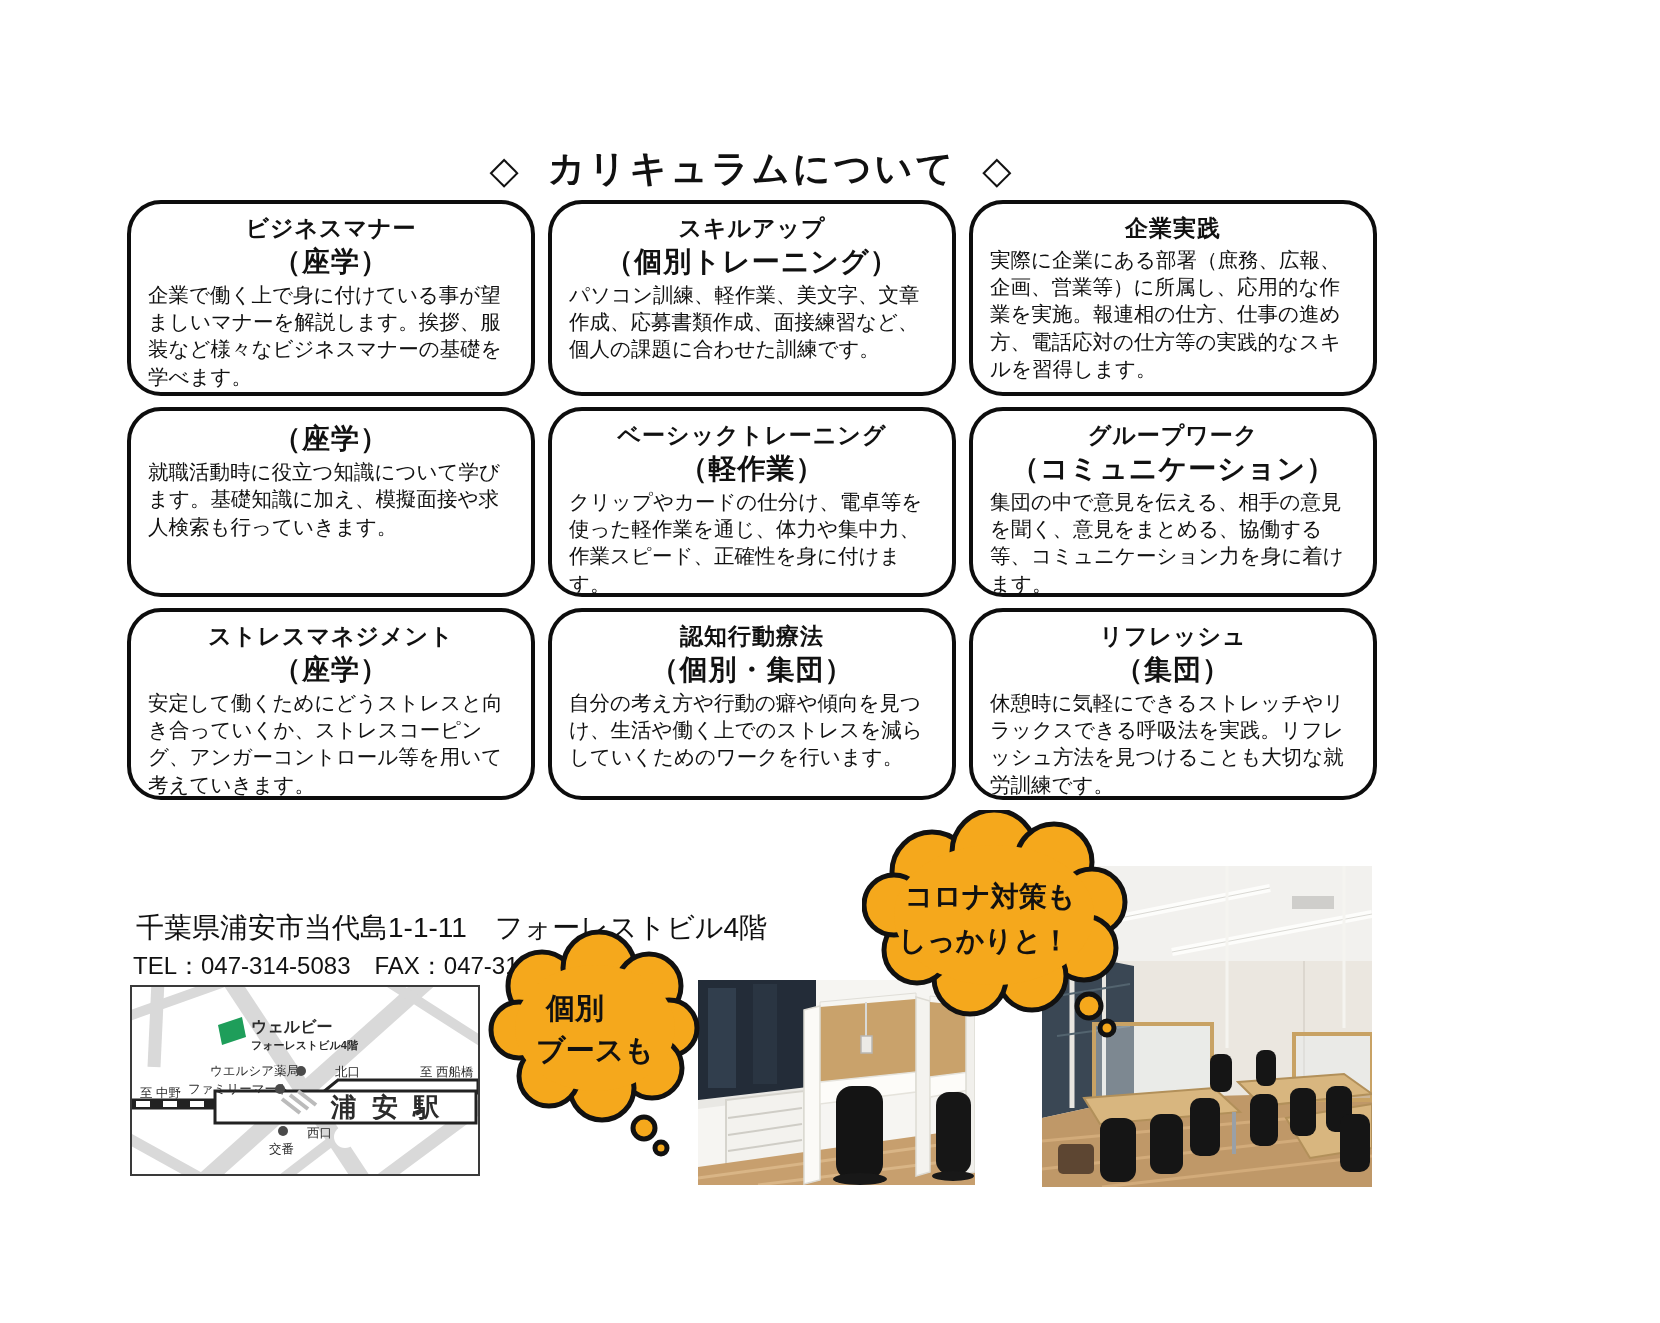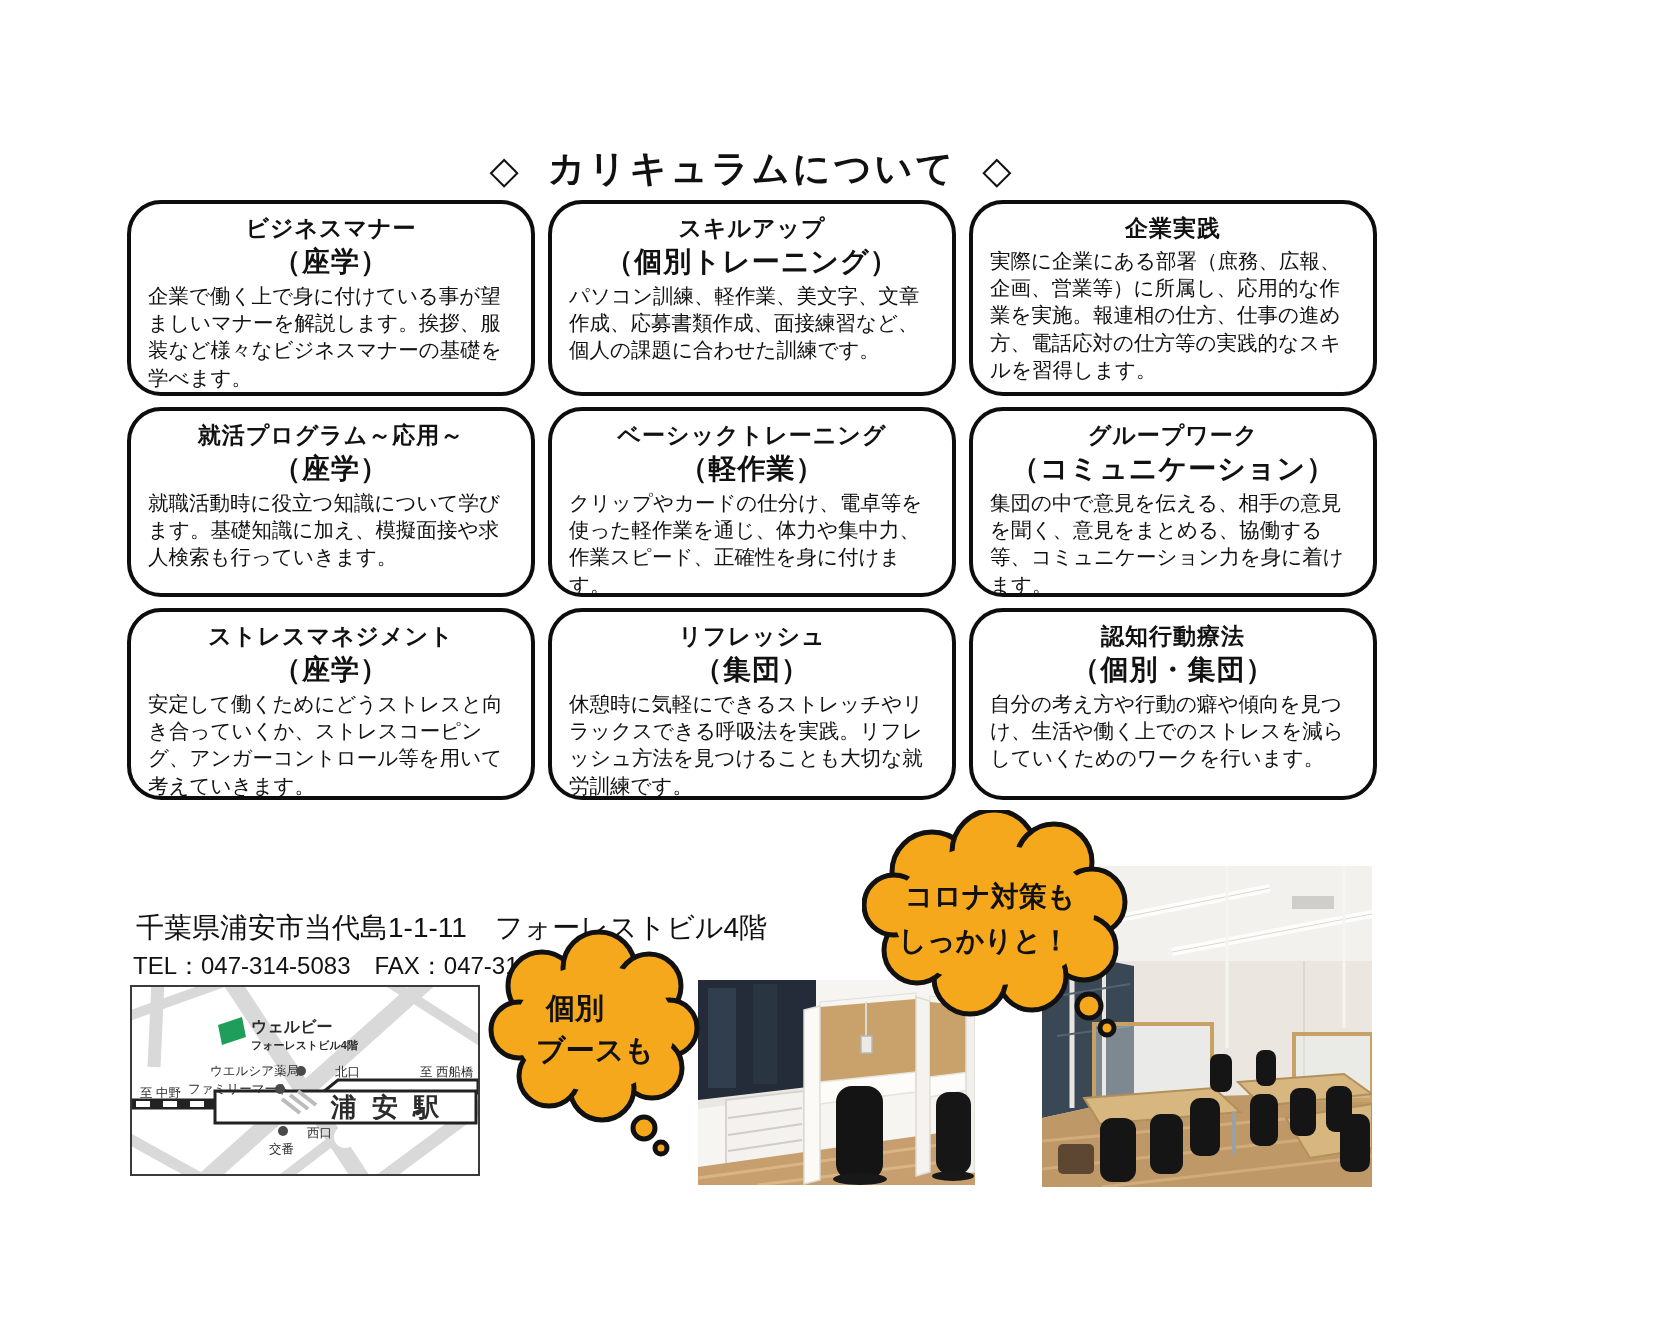--- a/index.html
+++ b/index.html
@@ -13,21 +13,21 @@
 
   
   .grid{position:absolute;left:127px;top:170px;width:1250px;display:grid;
         grid-template-columns:repeat(3,1fr);grid-template-rows:196px 190px 192px;
         column-gap:13px;row-gap:11px;}
   .cbox{border:4px solid #0d0d0d;border-radius:34px;background:#fff;box-sizing:border-box;
         padding:10px 17px 8px 17px;overflow:hidden;}
   .cbox .btitle{font-weight:900;font-size:23px;text-align:center;line-height:1.3;letter-spacing:1px;}
   .cbox .bsub{font-weight:900;font-size:28px;text-align:center;line-height:1.25;letter-spacing:1px;}
   .cbox .bsub:empty{display:none;}
-  .cbox .bbody{font-size:20.5px;line-height:1.33;margin-top:3px;text-align:left;}
+  .cbox .bbody{font-size:20.5px;line-height:1.33;margin-top:3px;text-align:left;font-family:Liberation Serif, serif;}
 
   
   .center-name{position:absolute;left:133px;top:794px;font-size:30px;font-weight:900;
                letter-spacing:1px;white-space:nowrap;}
   .center-address{position:absolute;left:136px;top:879px;font-size:28px;white-space:nowrap;}
   .center-tel{position:absolute;left:133px;top:920px;font-size:24px;white-space:nowrap;}
 
   
   .map{position:absolute;left:130px;top:955px;width:346px;height:187px;
        border:2px solid #3a3a3a;background:#fff;box-sizing:content-box;}
@@ -62,48 +62,47 @@
       <div class="btitle">スキルアップ</div>
       <div class="bsub">（個別トレーニング）</div>
       <div class="bbody">パソコン訓練、軽作業、美文字、文章作成、応募書類作成、面接練習など、個人の課題に合わせた訓練です。</div>
     </div>
     <div class="cbox">
       <div class="btitle">企業実践</div>
 
       <div class="bbody">実際に企業にある部署（庶務、広報、企画、営業等）に所属し、応用的な作業を実施。報連相の仕方、仕事の進め方、電話応対の仕方等の実践的なスキルを習得します。</div>
     </div>
     <div class="cbox">
-      <div class="btitle">就活プログラム～応用～</div>
       <div class="bsub">（座学）</div>
       <div class="bbody">就職活動時に役立つ知識について学びます。基礎知識に加え、模擬面接や求人検索も行っていきます。</div>
     </div>
     <div class="cbox">
       <div class="btitle">ベーシックトレーニング</div>
       <div class="bsub">（軽作業）</div>
       <div class="bbody">クリップやカードの仕分け、電卓等を使った軽作業を通じ、体力や集中力、作業スピード、正確性を身に付けます。</div>
     </div>
     <div class="cbox">
       <div class="btitle">グループワーク</div>
       <div class="bsub">（コミュニケーション）</div>
       <div class="bbody">集団の中で意見を伝える、相手の意見を聞く、意見をまとめる、協働する等、コミュニケーション力を身に着けます。</div>
     </div>
     <div class="cbox">
       <div class="btitle">ストレスマネジメント</div>
       <div class="bsub">（座学）</div>
       <div class="bbody">安定して働くためにどうストレスと向き合っていくか、ストレスコーピング、アンガーコントロール等を用いて考えていきます。</div>
     </div>
     <div class="cbox">
+      <div class="btitle">認知行動療法</div>
+      <div class="bsub">（個別・集団）</div>
+      <div class="bbody">自分の考え方や行動の癖や傾向を見つけ、生活や働く上でのストレスを減らしていくためのワークを行います。</div>
+    </div>
+    <div class="cbox">
       <div class="btitle">リフレッシュ</div>
       <div class="bsub">（集団）</div>
       <div class="bbody">休憩時に気軽にできるストレッチやリラックスできる呼吸法を実践。リフレッシュ方法を見つけることも大切な就労訓練です。</div>
-    </div>
-    <div class="cbox">
-      <div class="btitle">認知行動療法</div>
-      <div class="bsub">（個別・集団）</div>
-      <div class="bbody">自分の考え方や行動の癖や傾向を見つけ、生活や働く上でのストレスを減らしていくためのワークを行います。</div>
     </div>
   </div>
 
   <div class="center-address">千葉県浦安市当代島1-1-11　フォーレストビル4階</div>
   <div class="center-tel">TEL：047-314-5083　FAX：047-314-5084</div>
 
   <div class="map">
     <svg width="346" height="187" viewBox="0 0 346 187">
       <rect x="0" y="0" width="346" height="187" fill="#ffffff"></rect>
 

